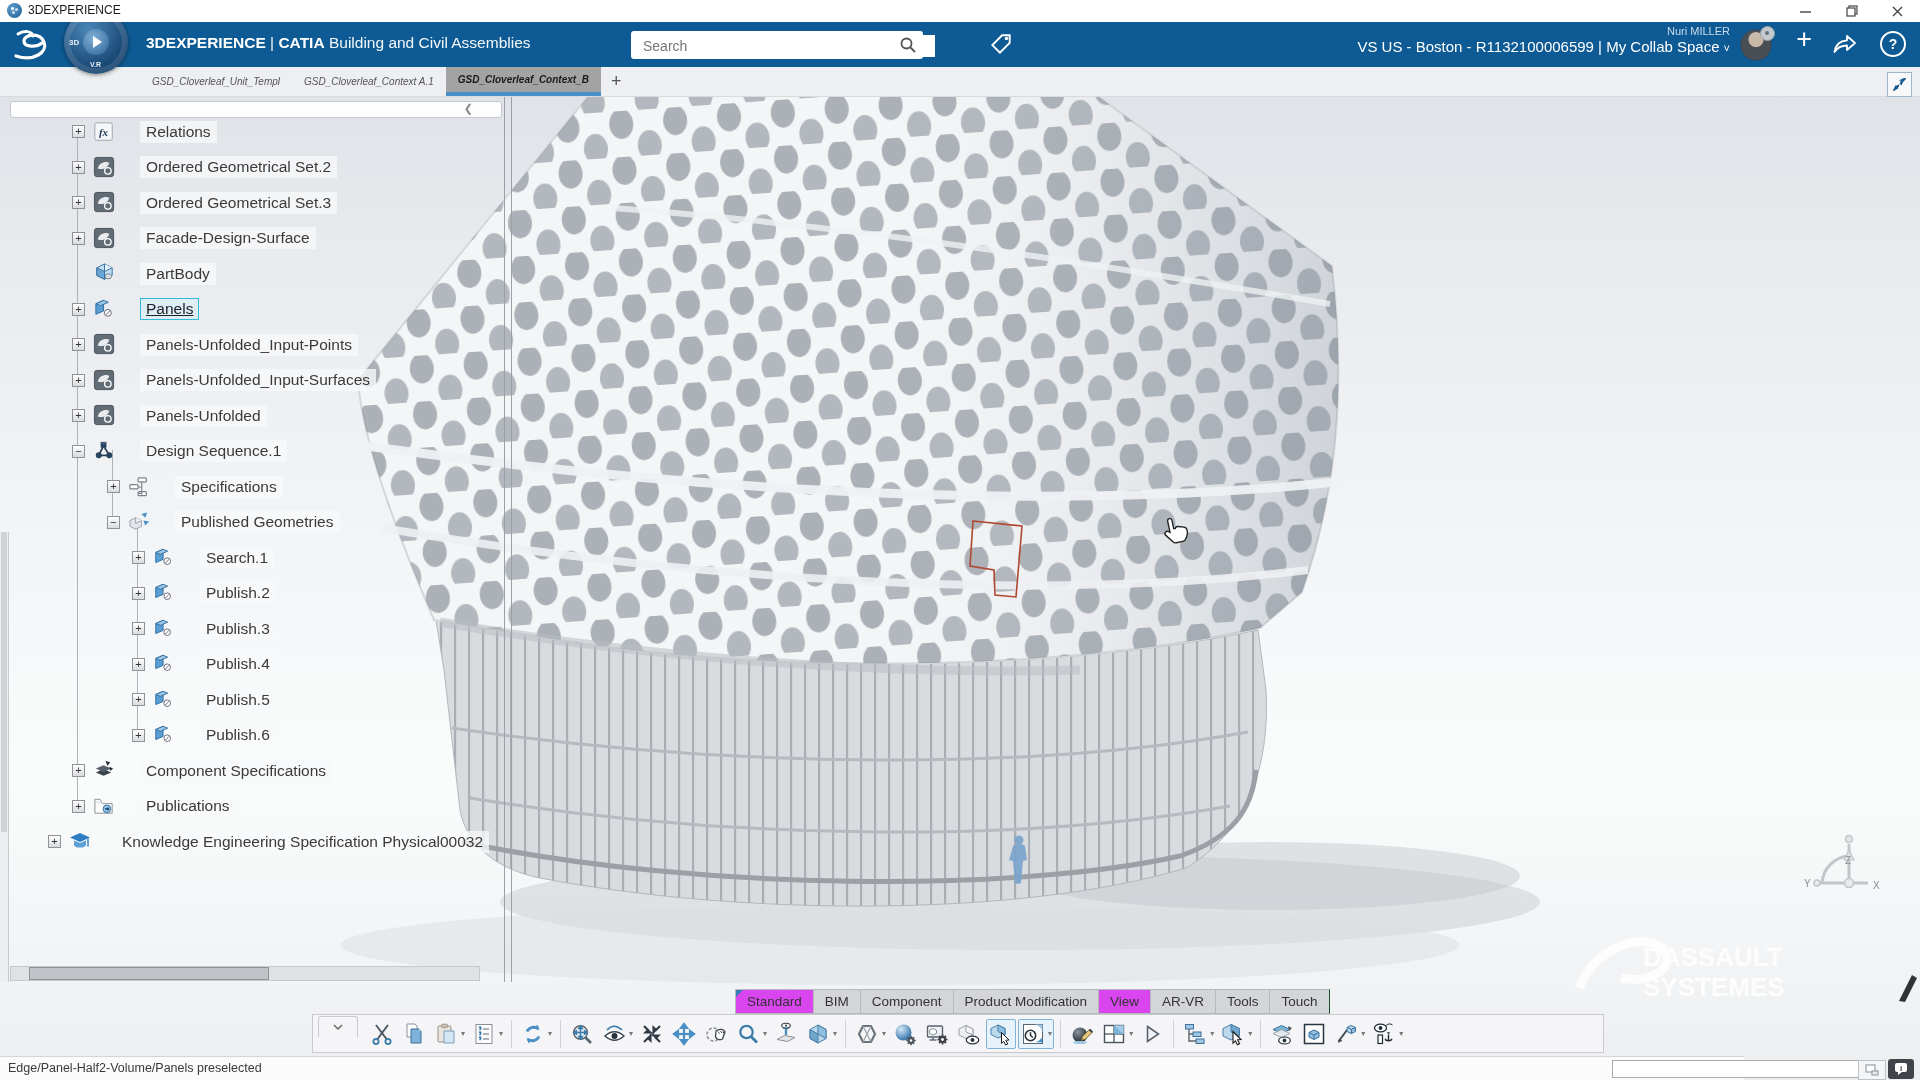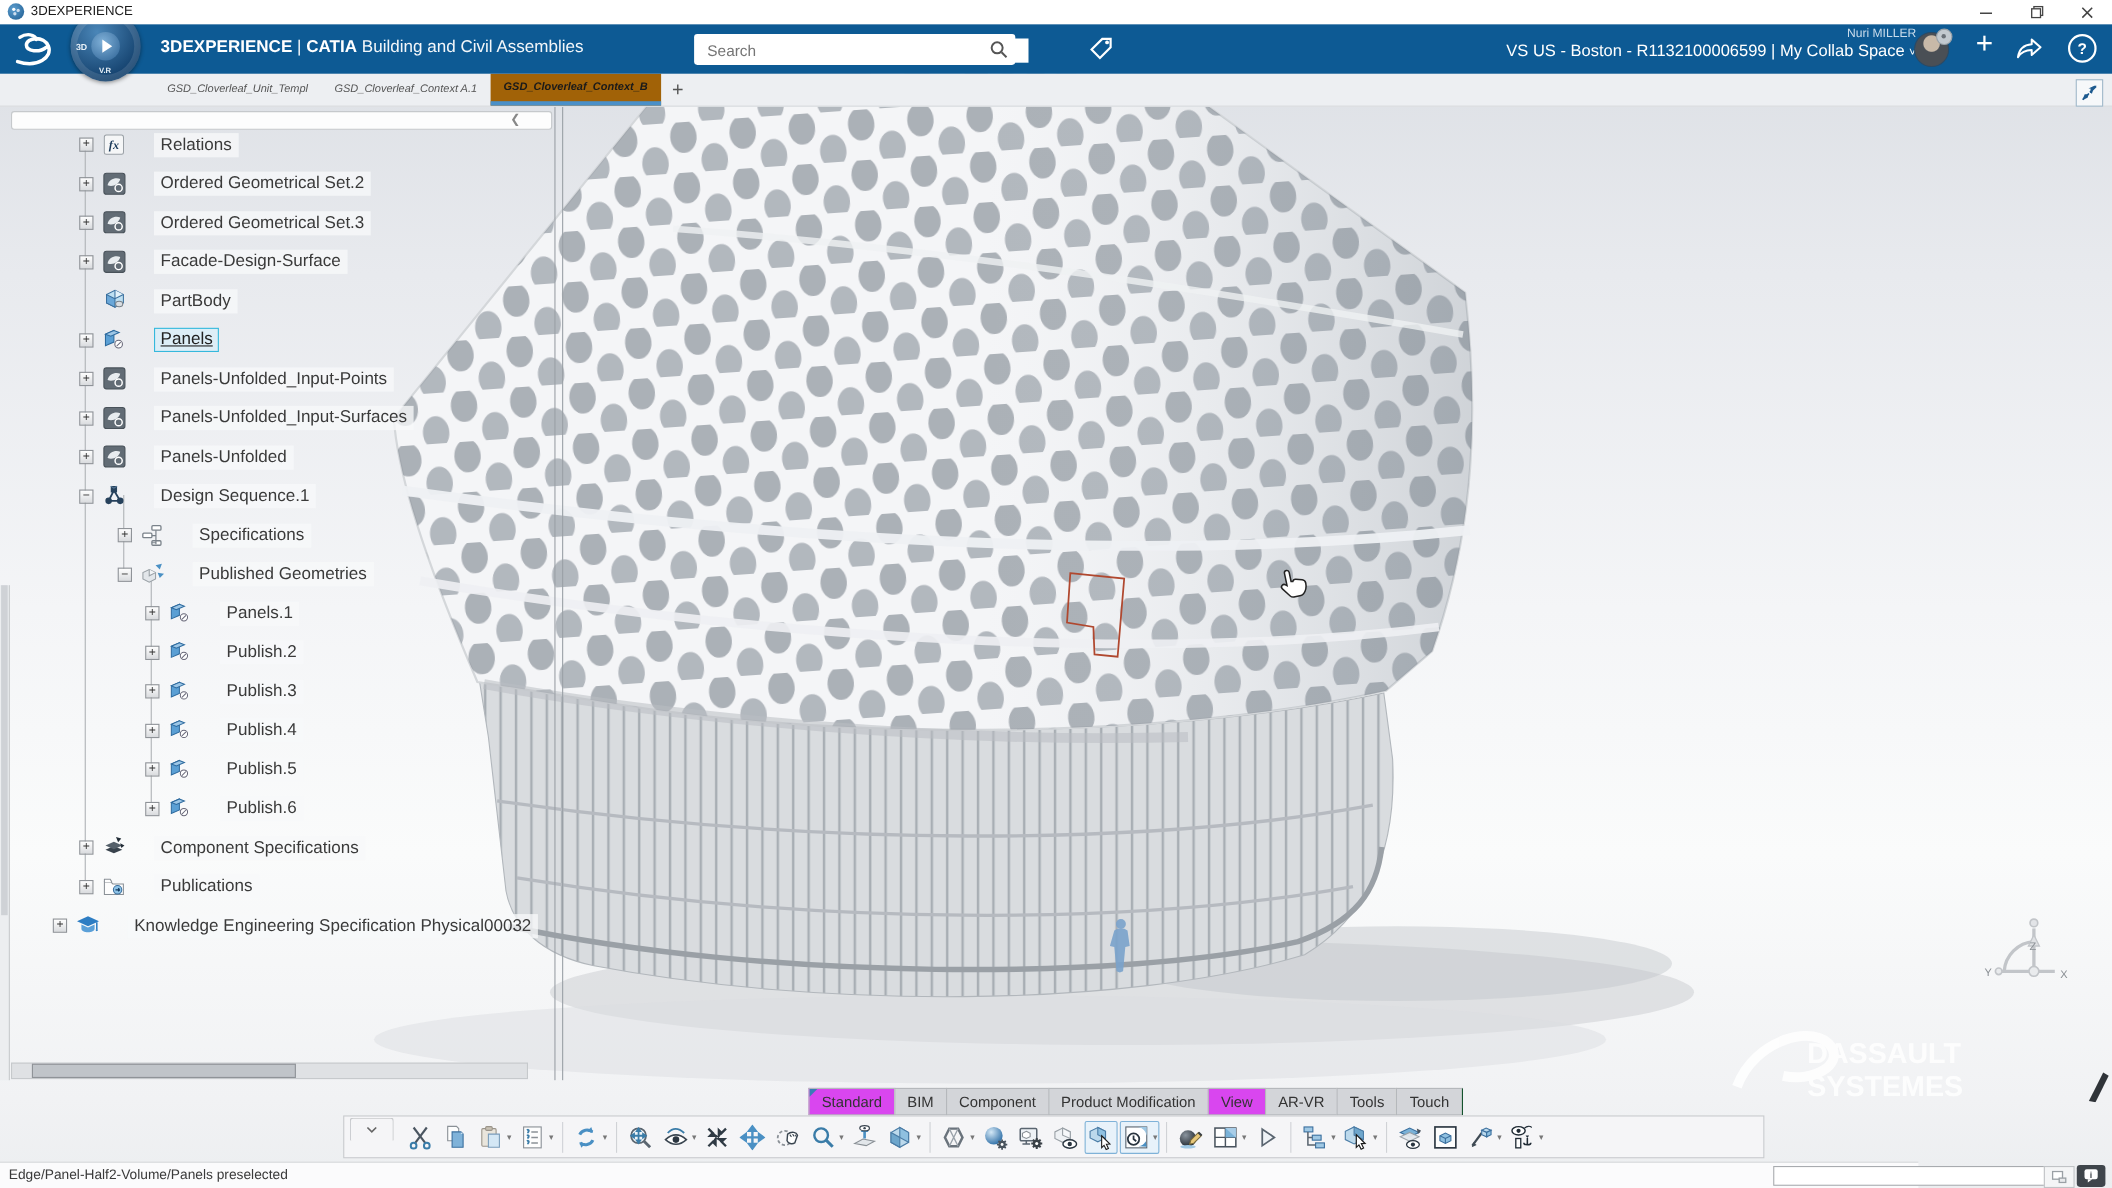--- a/index.html
+++ b/index.html
@@ -28,38 +28,38 @@
   #compass .play:after{content:"";margin-left:3px;border-left:9px solid #fff;border-top:6px solid transparent;border-bottom:6px solid transparent;}
   #compass .c3d{position:absolute;left:5px;top:28px;font-size:8px;color:#e8f1f8;font-weight:bold;}
   #compass .cvr{position:absolute;left:26px;top:51px;font-size:7px;color:#e8f1f8;font-weight:bold;}
   #brand{position:absolute;left:146px;top:12px;color:#ffffff;font-size:15.5px;white-space:nowrap;}
   #brand b{font-weight:bold;}
   #brand .thin{font-weight:normal;opacity:.95;}
   #searchbox{position:absolute;left:631px;top:9px;width:292px;height:28px;background:#fff;border-radius:3px;}
   #searchbox input{position:absolute;left:10px;top:4px;width:290px;height:20px;border:none;outline:none;font-size:14px;color:#333;font-family:inherit;}
   #searchbox .mag{position:absolute;right:6px;top:5px;}
   #tagicon{position:absolute;left:988px;top:9px;}
-  #userblock{position:absolute;right:178px;top:3px;text-align:right;color:#fff;}
+  #userblock{position:absolute;right:190px;top:3px;text-align:right;color:#fff;}
   #userblock .uname{font-size:11px;color:#c9dcec;margin-bottom:1px;}
   #userblock .collab{font-size:15px;white-space:nowrap;}
   #userblock .chev{font-size:11px;margin-left:4px;}
   #avatar{position:absolute;right:148px;top:7px;width:30px;height:30px;border-radius:50%;
      background:radial-gradient(circle at 50% 32%,#c8b9a8 0 7px,#4a4f55 8px);border:1px solid #2a4a66;}
   #avatar .badge{position:absolute;right:-4px;top:-4px;width:13px;height:13px;border-radius:50%;background:#c2c9cf;border:1px solid #9aa2a8;}
   #avatar .badge:after{content:"";position:absolute;left:4px;top:4px;width:4px;height:4px;border-radius:50%;background:#6a7178;}
   .appbar-ico{position:absolute;top:8px;color:#fff;}
   #plusbtn{right:108px;font-size:27px;font-weight:300;top:2px;}
   #sharebtn{right:62px;top:10px;}
   #helpbtn{right:14px;top:9px;width:22px;height:22px;border:2px solid #fff;border-radius:50%;
      display:flex;align-items:center;justify-content:center;font-size:14px;font-weight:bold;}
 
   
   #doctabs{left:0;top:67px;width:1920px;height:30px;background:#edeff2;border-bottom:1px solid #d8dadd;z-index:28;display:flex;align-items:stretch;padding-left:140px;box-sizing:border-box;}
   .dtab{display:flex;align-items:center;padding:0 12px;font-size:10px;font-style:italic;color:#555;white-space:nowrap;cursor:default;}
-  .dtab.active{color:#1a1a1a;font-weight:bold;background:#a16207;border-bottom:4px solid #4a90c8;padding-bottom:0;font-style:italic;}
+  .dtab.active{color:#1a1a1a;font-weight:bold;background:#a3a3a3;border-bottom:4px solid #4a90c8;padding-bottom:0;font-style:italic;}
   #dtab-add{display:flex;align-items:center;padding:0 10px;font-size:18px;color:#555;font-style:normal;}
   #collapse-win{position:absolute;right:8px;top:72px;width:23px;height:23px;border:1px solid #9fb6c8;background:#f6f8fa;z-index:29;display:flex;align-items:center;justify-content:center;}
 
   
   #viewport{left:0;top:67px;width:1920px;height:1013px;z-index:1;
     background:linear-gradient(180deg,#dee1e6 0%,#e8eaee 18%,#f4f5f7 48%,#fafbfb 70%,#f1f2f4 92%,#eceef0 100%);}
   #scene{position:absolute;left:0;top:0;}
 
   
   #tree{left:0;top:97px;width:512px;height:885px;z-index:6;}
@@ -333,21 +333,21 @@
       <div class="trow" style="padding-left: 132px;">
         <span class="texp">+</span>
         <span class="ticon">
           <svg width="22" height="22" viewBox="0 0 24 24">
             <path d="M3 6l8-3.5v11L3 17z" fill="#5a9fd4" stroke="#2d6a9e"></path>
             <path d="M11 2.5l5 2-8 3.5-5-2z" fill="#9cc6e6" stroke="#2d6a9e"></path>
             <circle cx="15.5" cy="15.5" r="3.6" fill="#fff" stroke="#667"></circle>
             <path d="M13.5 17.5l4-4" stroke="#667"></path>
           </svg>
         </span>
-        <span class="tlabel">Panels.1</span>
+        <span class="tlabel">Search.1</span>
       </div>
       <div class="trow" style="padding-left: 132px;">
         <span class="texp">+</span>
         <span class="ticon">
           <svg width="22" height="22" viewBox="0 0 24 24">
             <path d="M3 6l8-3.5v11L3 17z" fill="#5a9fd4" stroke="#2d6a9e"></path>
             <path d="M11 2.5l5 2-8 3.5-5-2z" fill="#9cc6e6" stroke="#2d6a9e"></path>
             <circle cx="15.5" cy="15.5" r="3.6" fill="#fff" stroke="#667"></circle>
             <path d="M13.5 17.5l4-4" stroke="#667"></path>
           </svg>

